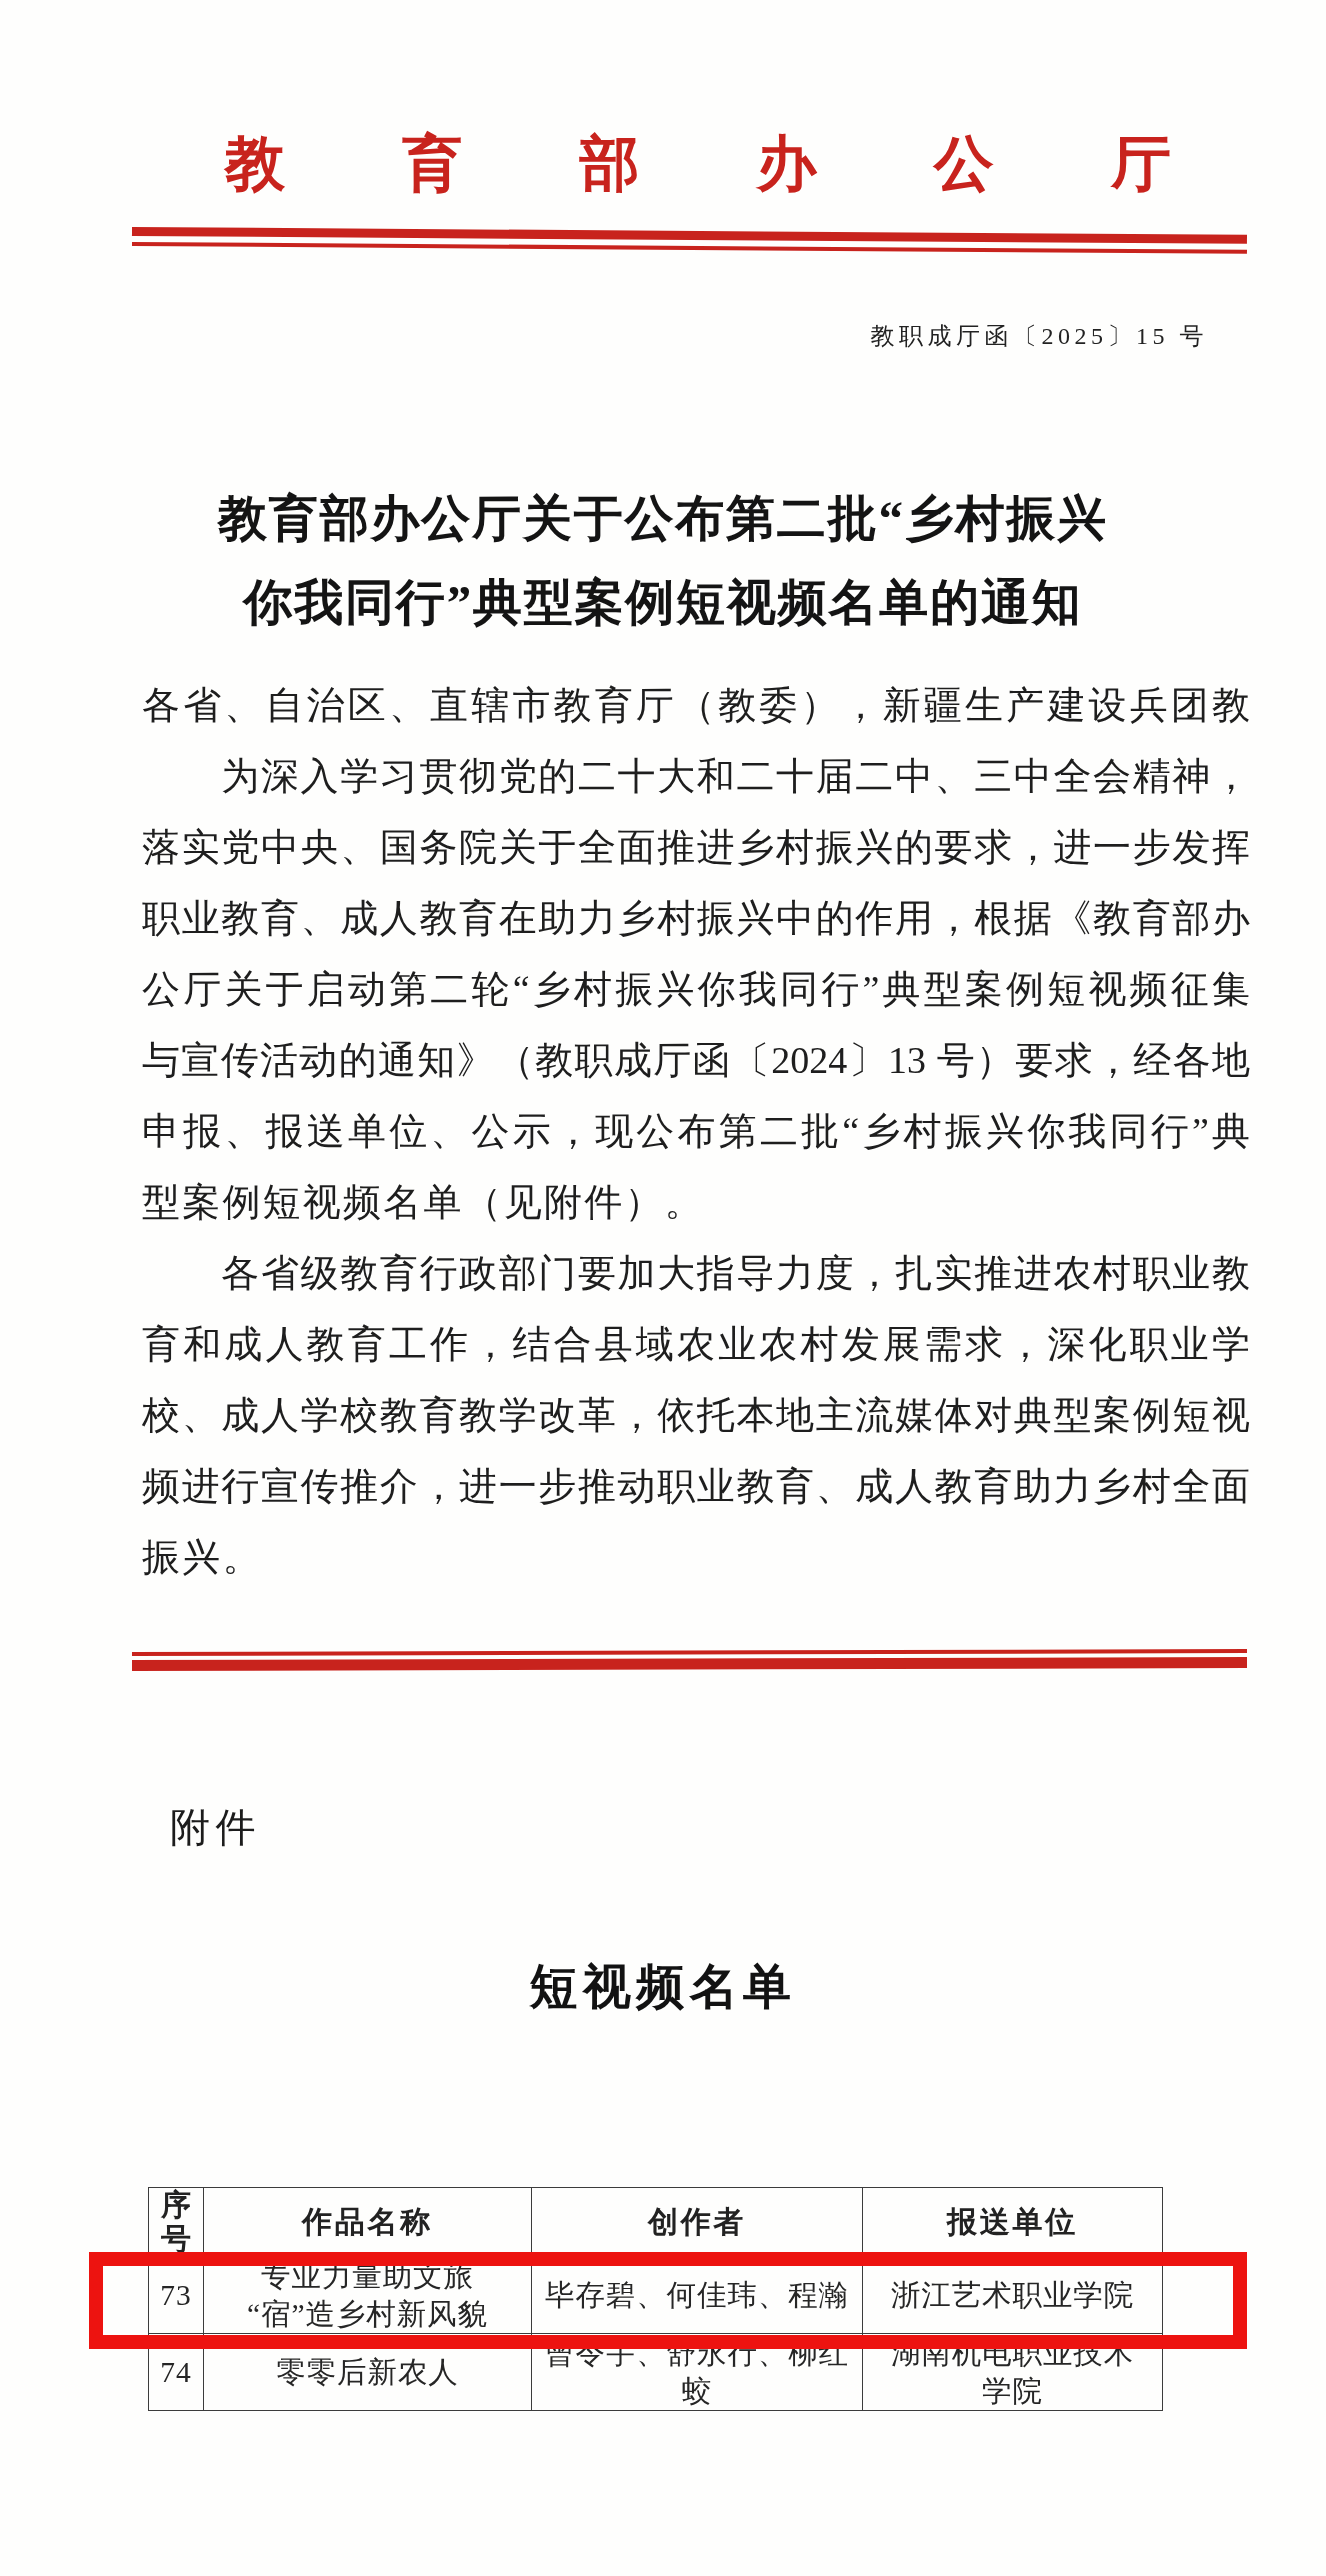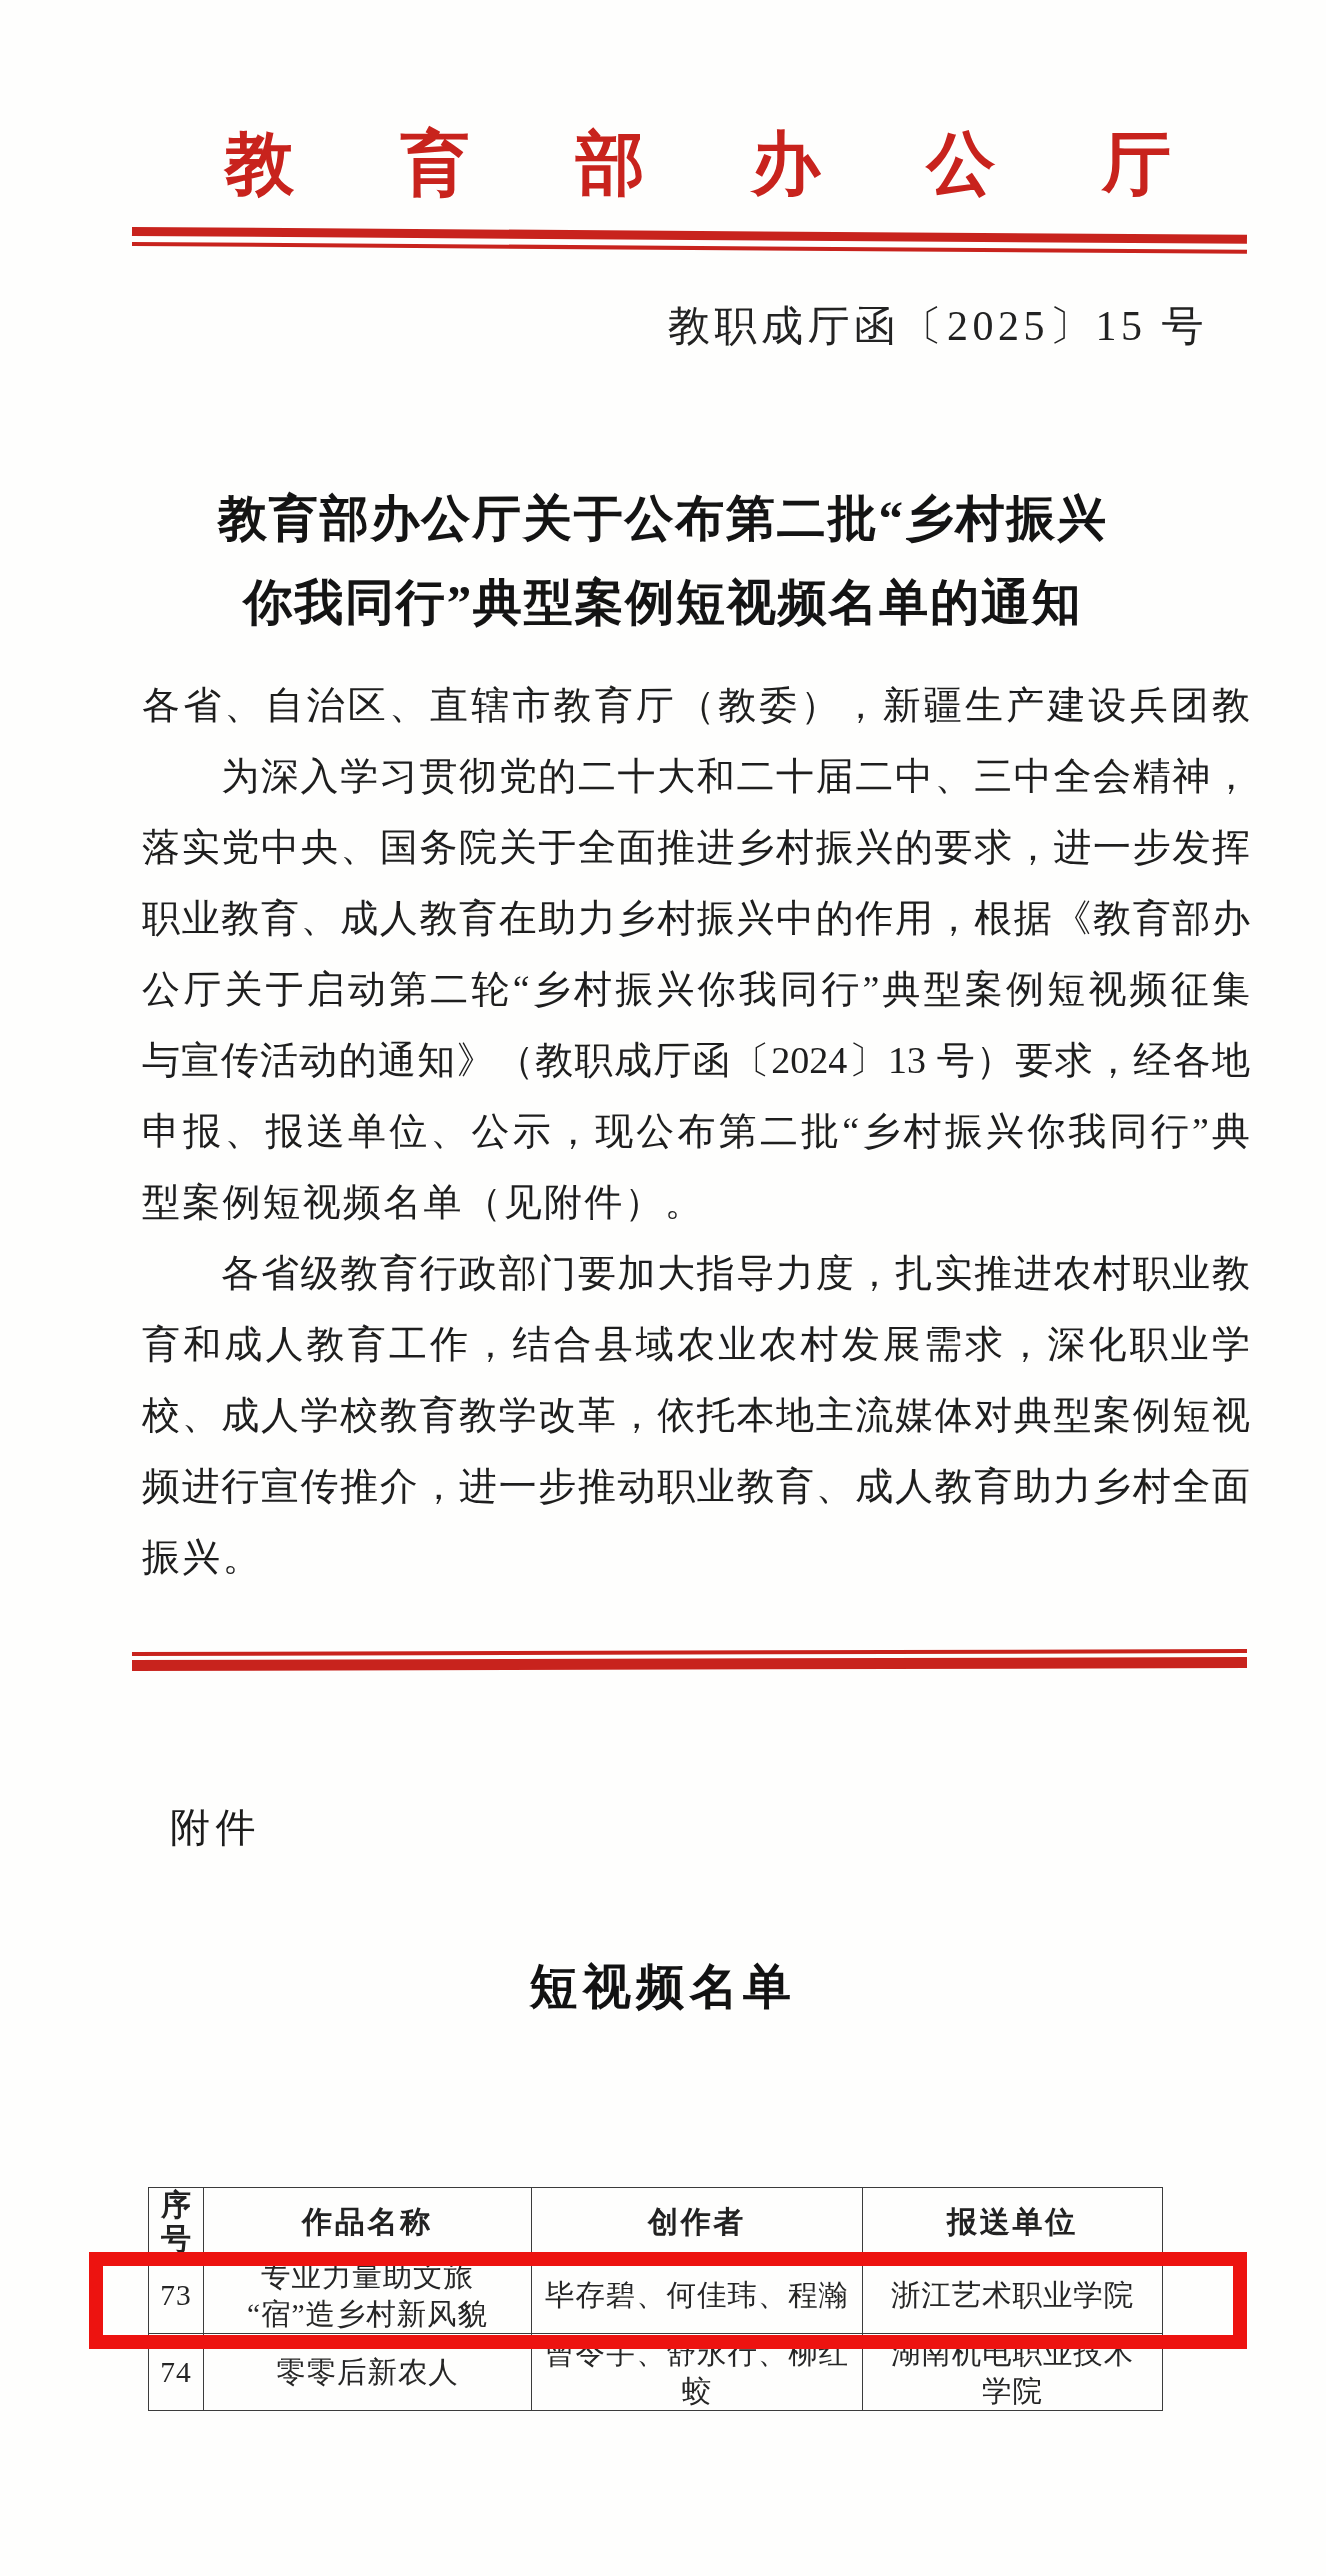--- a/index.html
+++ b/index.html
@@ -13,32 +13,32 @@
     width:1326px;height:2576px;
     background:#fefefd;
     font-family:"Liberation Serif",serif;
     color:var(--ink);
     overflow:hidden;
     margin:0 auto;
   }
   
   .org-name{
     position:absolute;left:225px;top:105px;width:946px;height:118px;
-    font-size:69px;line-height:118px;font-weight:700;color:var(--red);
+    font-size:60px;line-height:118px;font-weight:700;color:var(--red);
     text-align:justify;text-align-last:justify;
   }
   .rule{position:absolute;background:var(--red);transform-origin:left center;}
   .rule-top-thick{left:132px;top:227px;width:1115px;height:9px;transform:rotate(0.4deg);}
   .rule-top-thin{left:132px;top:242px;width:1115px;height:3.6px;transform:rotate(0.4deg);}
   .rule-bottom-thin{left:132px;top:1652px;width:1115px;height:3.6px;transform:rotate(-0.15deg);}
   .rule-bottom-thick{left:132px;top:1660px;width:1115px;height:10.7px;transform:rotate(-0.15deg);}
   
   .doc-number{
-    position:absolute;top:305px;left:0;width:1208px;
-    text-align:right;font-size:42px;line-height:43px;letter-spacing:4.5px;color:#222;
+    position:absolute;top:315px;left:0;width:1208px;
+    text-align:right;font-size:24px;line-height:43px;letter-spacing:4.5px;color:#222;
   }
   
   .doc-title{
     position:absolute;top:477px;left:0;width:100%;margin:0;
     text-align:center;font-size:49px;font-weight:700;color:#141414;
   }
   .doc-title .t-line{display:block;height:84px;line-height:84px;letter-spacing:1.8px;}
   
   .body-text{position:absolute;left:142px;top:670px;width:1108px;font-size:38px;color:#1e1e1e;}
   .bline{height:71px;line-height:71px;}

